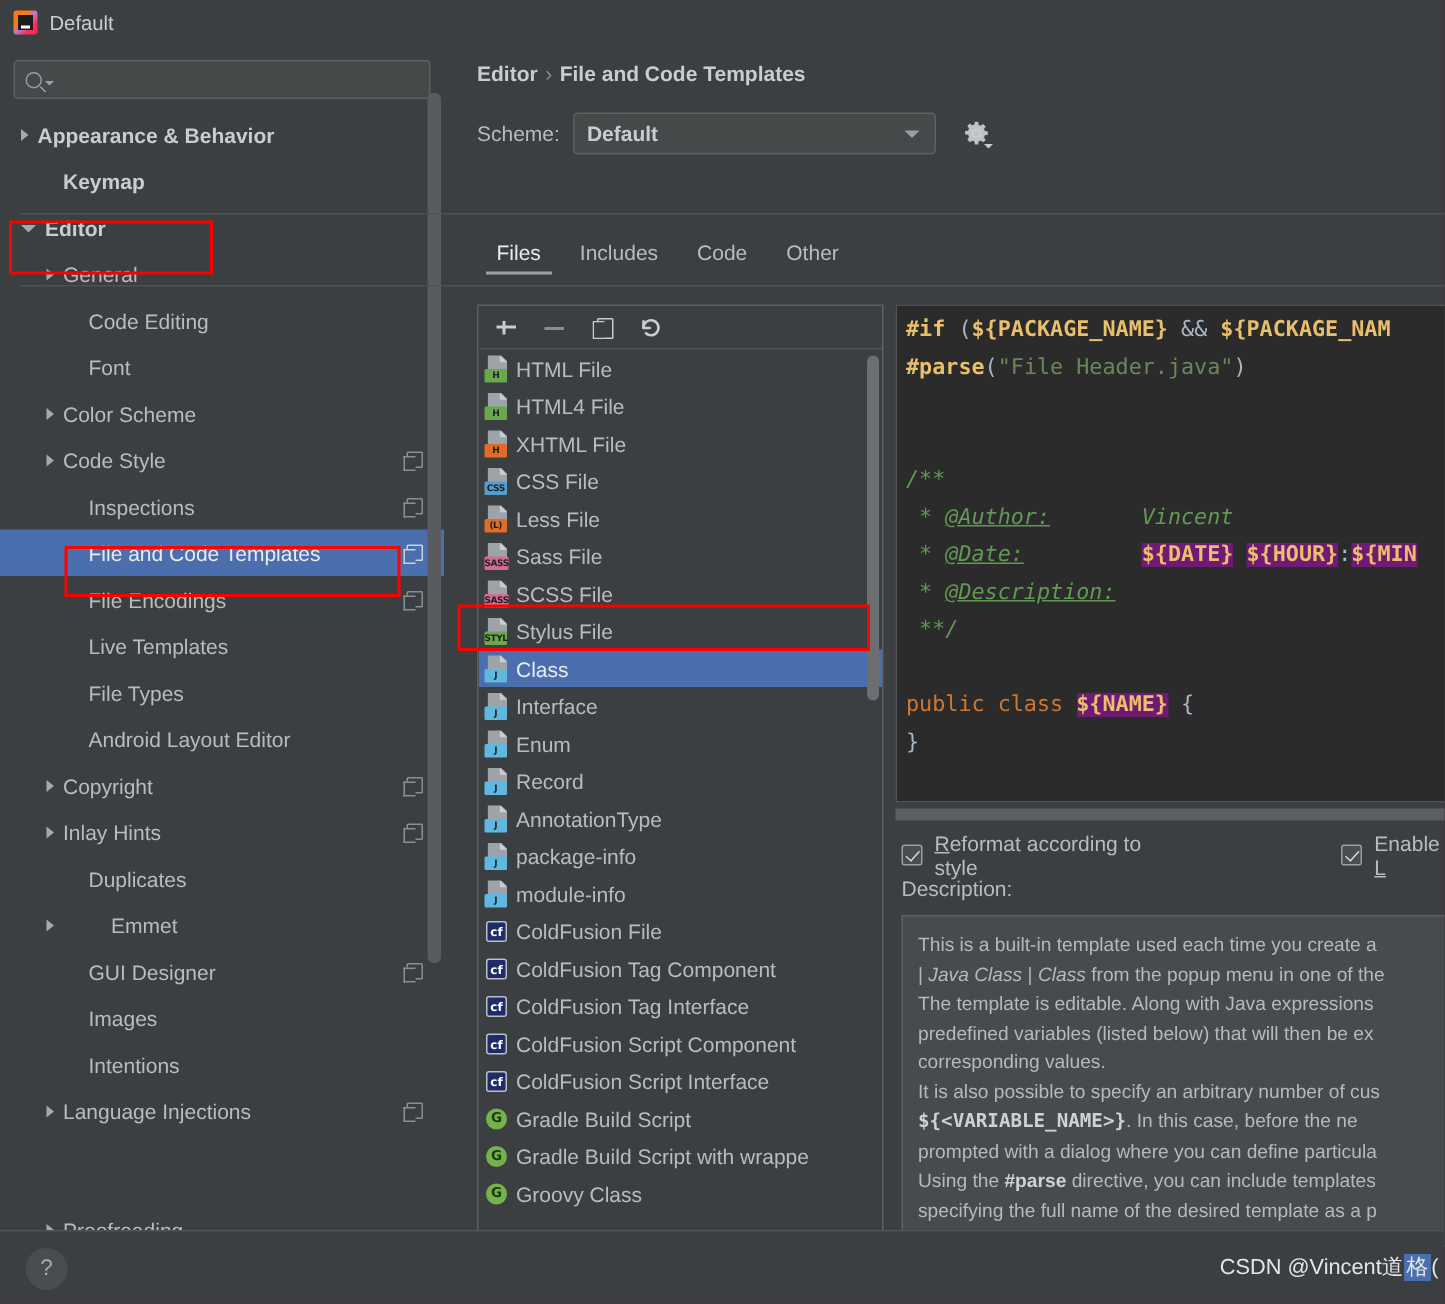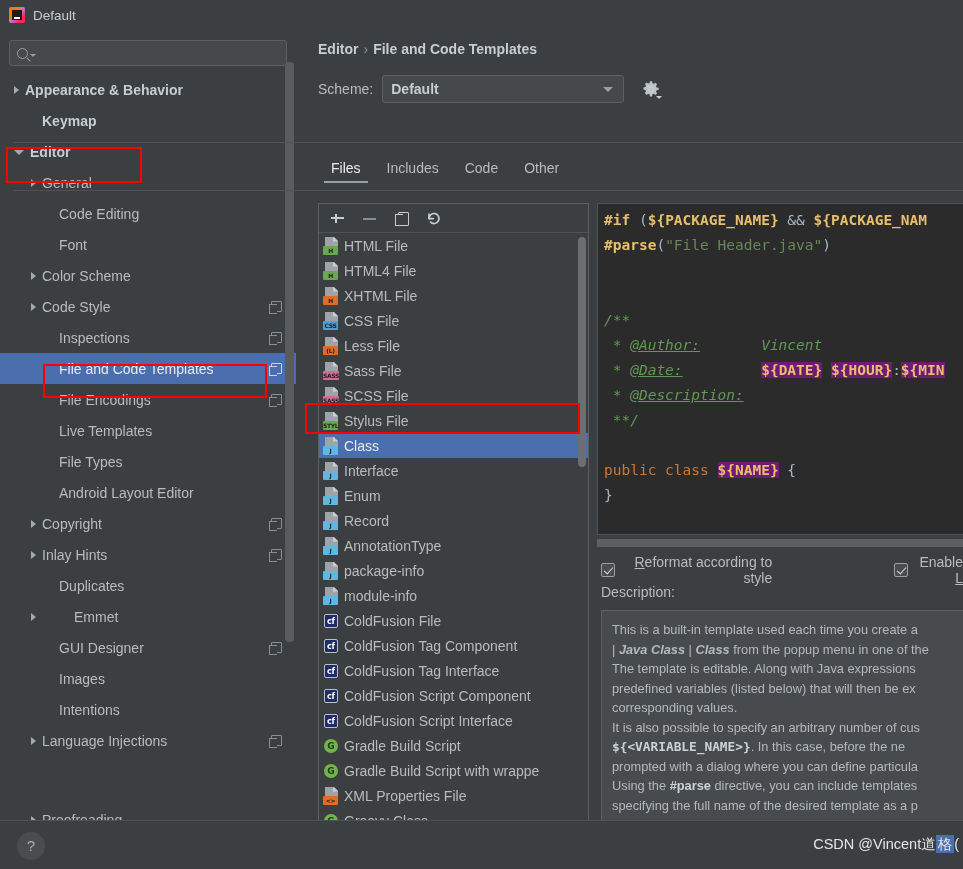--- a/index.html
+++ b/index.html
@@ -211,32 +211,32 @@
 
   .chkrow { position: absolute; left: 296px; top: 524px; display: flex; align-items: center; }
   .chk {
     width: 14px; height: 14px; border: 1px solid #9a9fa3; border-radius: 2px; background: #4a4d4f;
     position: relative; flex: none; margin-right: 8px;
   }
   .chk.on::after {
     content: ""; position: absolute; left: 3.5px; top: 1px; width: 4px; height: 8px;
     border: solid #d6dade; border-width: 0 1.8px 1.8px 0; transform: rotate(42deg);
   }
-  .chk-label { font-size: 14px; color: #bbbbbb; text-align: right; }
+  .chk-label { font-size: 14px; color: #bbbbbb; }
   .chk-label .u { text-decoration: underline; }
 
   .desc-label { position: absolute; left: 296px; top: 554px; font-size: 14px; color: #bbbbbb; }
   .descbox {
     position: absolute; left: 296px; top: 580px; width: 676px; height: 221px;
     background: #484b4d; border: 1px solid #5e6060; overflow: hidden;
     font-size: 12.8px; line-height: 19.5px; color: #b4b9bd; padding: 9px 10px;
     white-space: pre; font-family: "Liberation Sans", sans-serif;
   }
   .descbox b { color: #cdd2d6; }
-  .descbox i { font-style: italic; font-weight: bold; }
+  .descbox i { font-style: italic; }
   .descbox .mono { font-family: "DejaVu Sans Mono", monospace; font-weight: bold; color: #cdd2d6; }
 
   
   .bottombar {
     position: absolute; left: 0; top: 820px; width: 963px; height: 49px; background: #3c3f41;
     border-top: 1px solid #4e5254;
   }
   .helpbtn {
     position: absolute; left: 17px; top: 11px; width: 28px; height: 28px; border-radius: 50%;
     background: #4a4d4f; color: #a8adb1; font-size: 15px; text-align: center; line-height: 28px;
@@ -574,28 +574,20 @@
             <div class="ficon">
               <div class="circ" style="background: rgb(115, 179, 74);">G</div>
             </div>
             <div>Gradle Build Script</div>
           </div>
           <div class="tmpl-row">
             <div class="ficon">
               <div class="circ" style="background: rgb(115, 179, 74);">G</div>
             </div>
             <div>Gradle Build Script with wrappe</div>
-          </div>
-          <div class="tmpl-row">
-            <div class="ficon">
-              <div class="sheet"></div>
-              <div class="fold"></div>
-              <div class="tag" style="background: rgb(224, 108, 38);">&lt;&gt;</div>
-            </div>
-            <div>XML Properties File</div>
           </div>
           <div class="tmpl-row">
             <div class="ficon">
               <div class="circ" style="background: rgb(115, 179, 74);">G</div>
             </div>
             <div>Groovy Class</div>
           </div>
         </div>
       <div class="list-sb" style="top:33px; height:230px;"></div>
       <div class="list-hsb" style="width:190px;"></div>

